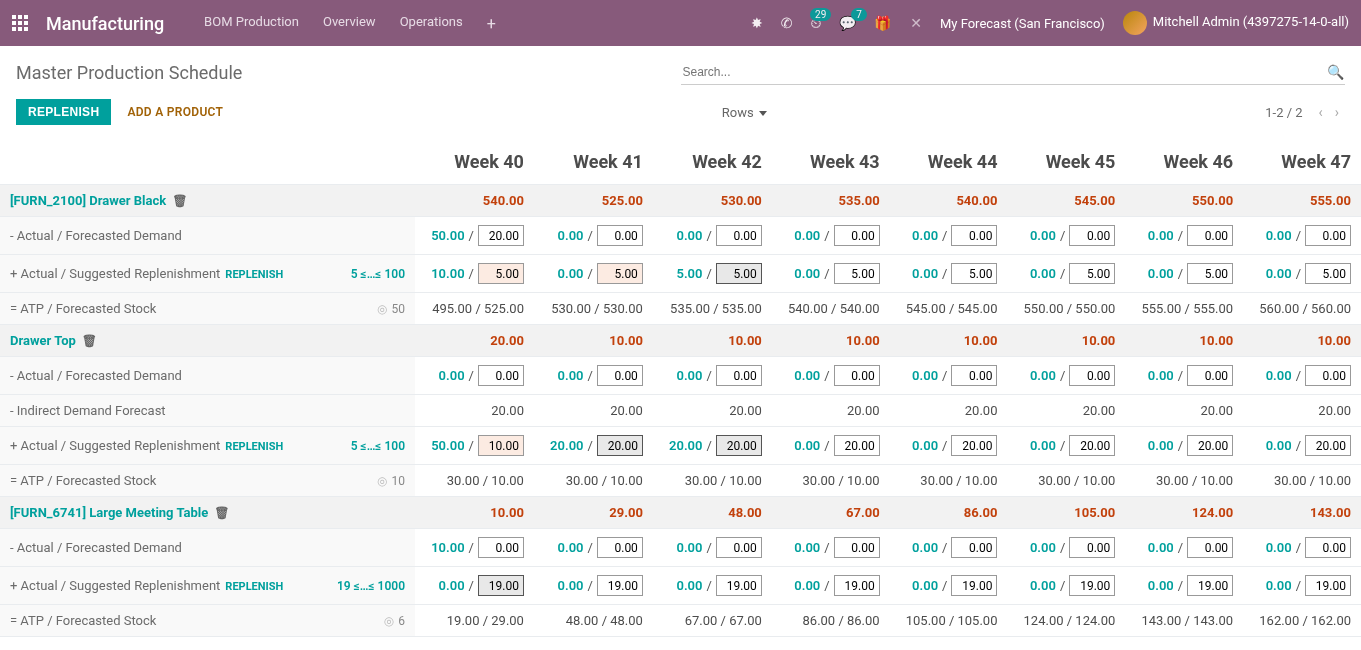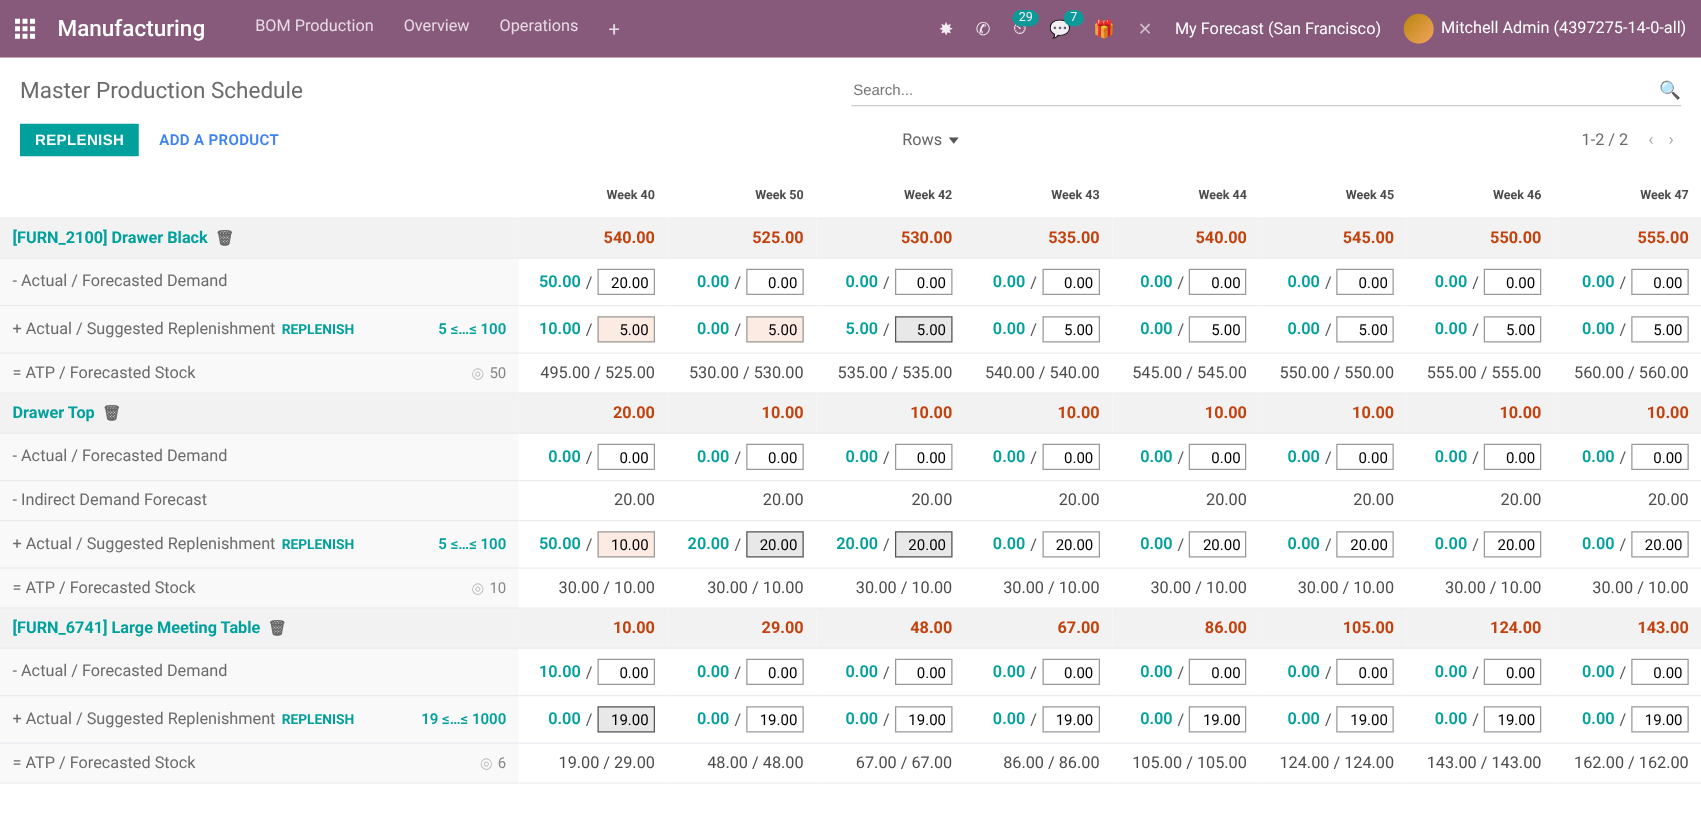--- a/index.html
+++ b/index.html
@@ -16,26 +16,26 @@
 .badge { position: absolute; top: -7px; right: -10px; background: #00a09d; color: #fff; border-radius: 10px; font-size: 10px; padding: 1px 5px; }
 .company { font-size: 13px; }
 .avatar { width: 24px; height: 24px; border-radius: 50%; background: linear-gradient(135deg,#b8860b,#f4a460); display: inline-block; vertical-align:middle; margin-right:6px; }
 .titlebar { display:flex; align-items:center; padding: 14px 16px 6px; }
 .title { font-size: 18px; color: #6b6b6b; flex: 0 0 auto; }
 .search-wrap { margin-left:auto; flex: 0 0 50%; border-bottom:1px solid #ccc; display:flex; align-items:center; padding: 3px 0;}
 .search-wrap input { border:none; outline:none; flex:1; font-size:12px; padding:2px; }
 .search-ic { color:#666; font-size:14px; }
 .controls { display:flex; align-items:center; padding: 8px 16px 14px; }
 .btn-primary { background:#00a09d; color:#fff; border:none; padding:6px 12px; font-weight:600; font-size:12px; letter-spacing:0.3px; cursor:pointer; }
-.btn-link { color:#3b82f6; font-weight:600; font-size:12px; margin-left:16px; cursor:pointer; letter-spacing:0.3px;}
+.btn-link { color:#a16207; font-weight:600; font-size:12px; margin-left:16px; cursor:pointer; letter-spacing:0.3px;}
 .rows-area { display:flex; align-items:center; margin-left:auto; }
 .pager { color:#6b6b6b; font-size:13px; margin-right:10px;}
 .pager-btn { color:#aaa; font-size:14px; padding:0 6px; cursor:pointer;}
 table.mps { width:100%; border-collapse:collapse; }
-table.mps th { text-align:right; font-weight:700; font-size:10px; color:#4c4c4c; padding: 12px 10px; border-bottom:1px solid #e9ecef; background:#fff;}
+table.mps th { text-align:right; font-weight:700; font-size:18px; color:#4c4c4c; padding: 12px 10px; border-bottom:1px solid #e9ecef; background:#fff;}
 table.mps th:first-child { text-align:left; width: 300px; }
 table.mps th:nth-child(2){ width:115px;}
 table.mps td { text-align:right; padding: 8px 10px; border-bottom:1px solid #e9ecef; background:#fff; white-space:nowrap; }
 table.mps td:first-child { text-align:left; color:#6b6b6b;}
 tr.product-header td { background:#f2f2f2; font-weight:700; color:#c2410c; }
 tr.product-header td:first-child { color:#00a09d; }
 tr.row-b td:first-child, tr.row-b td:nth-child(2){ background:#f9f9f9;}
 td .num-teal { color:#00a09d; font-weight:600; }
 td .sep { color:#555; margin:0 4px;}
 .inp { border:1px solid #999; width:46px; height:21px; text-align:right; padding:1px 4px; font-size:12px; background:#fff; font-family:inherit; }
@@ -106,21 +106,21 @@
     <span class="pager-btn">›</span>
   </div>
 </div>
 
 <table class="mps">
   <thead>
       <tr id="head-row">
         <th></th>
         <th></th>
         <th>Week 40</th>
-        <th>Week 50</th>
+        <th>Week 41</th>
         <th>Week 42</th>
         <th>Week 43</th>
         <th>Week 44</th>
         <th>Week 45</th>
         <th>Week 46</th>
         <th>Week 47</th>
       </tr>
     </thead>
   <tbody id="mps-body">
       <tr class="product-header">

